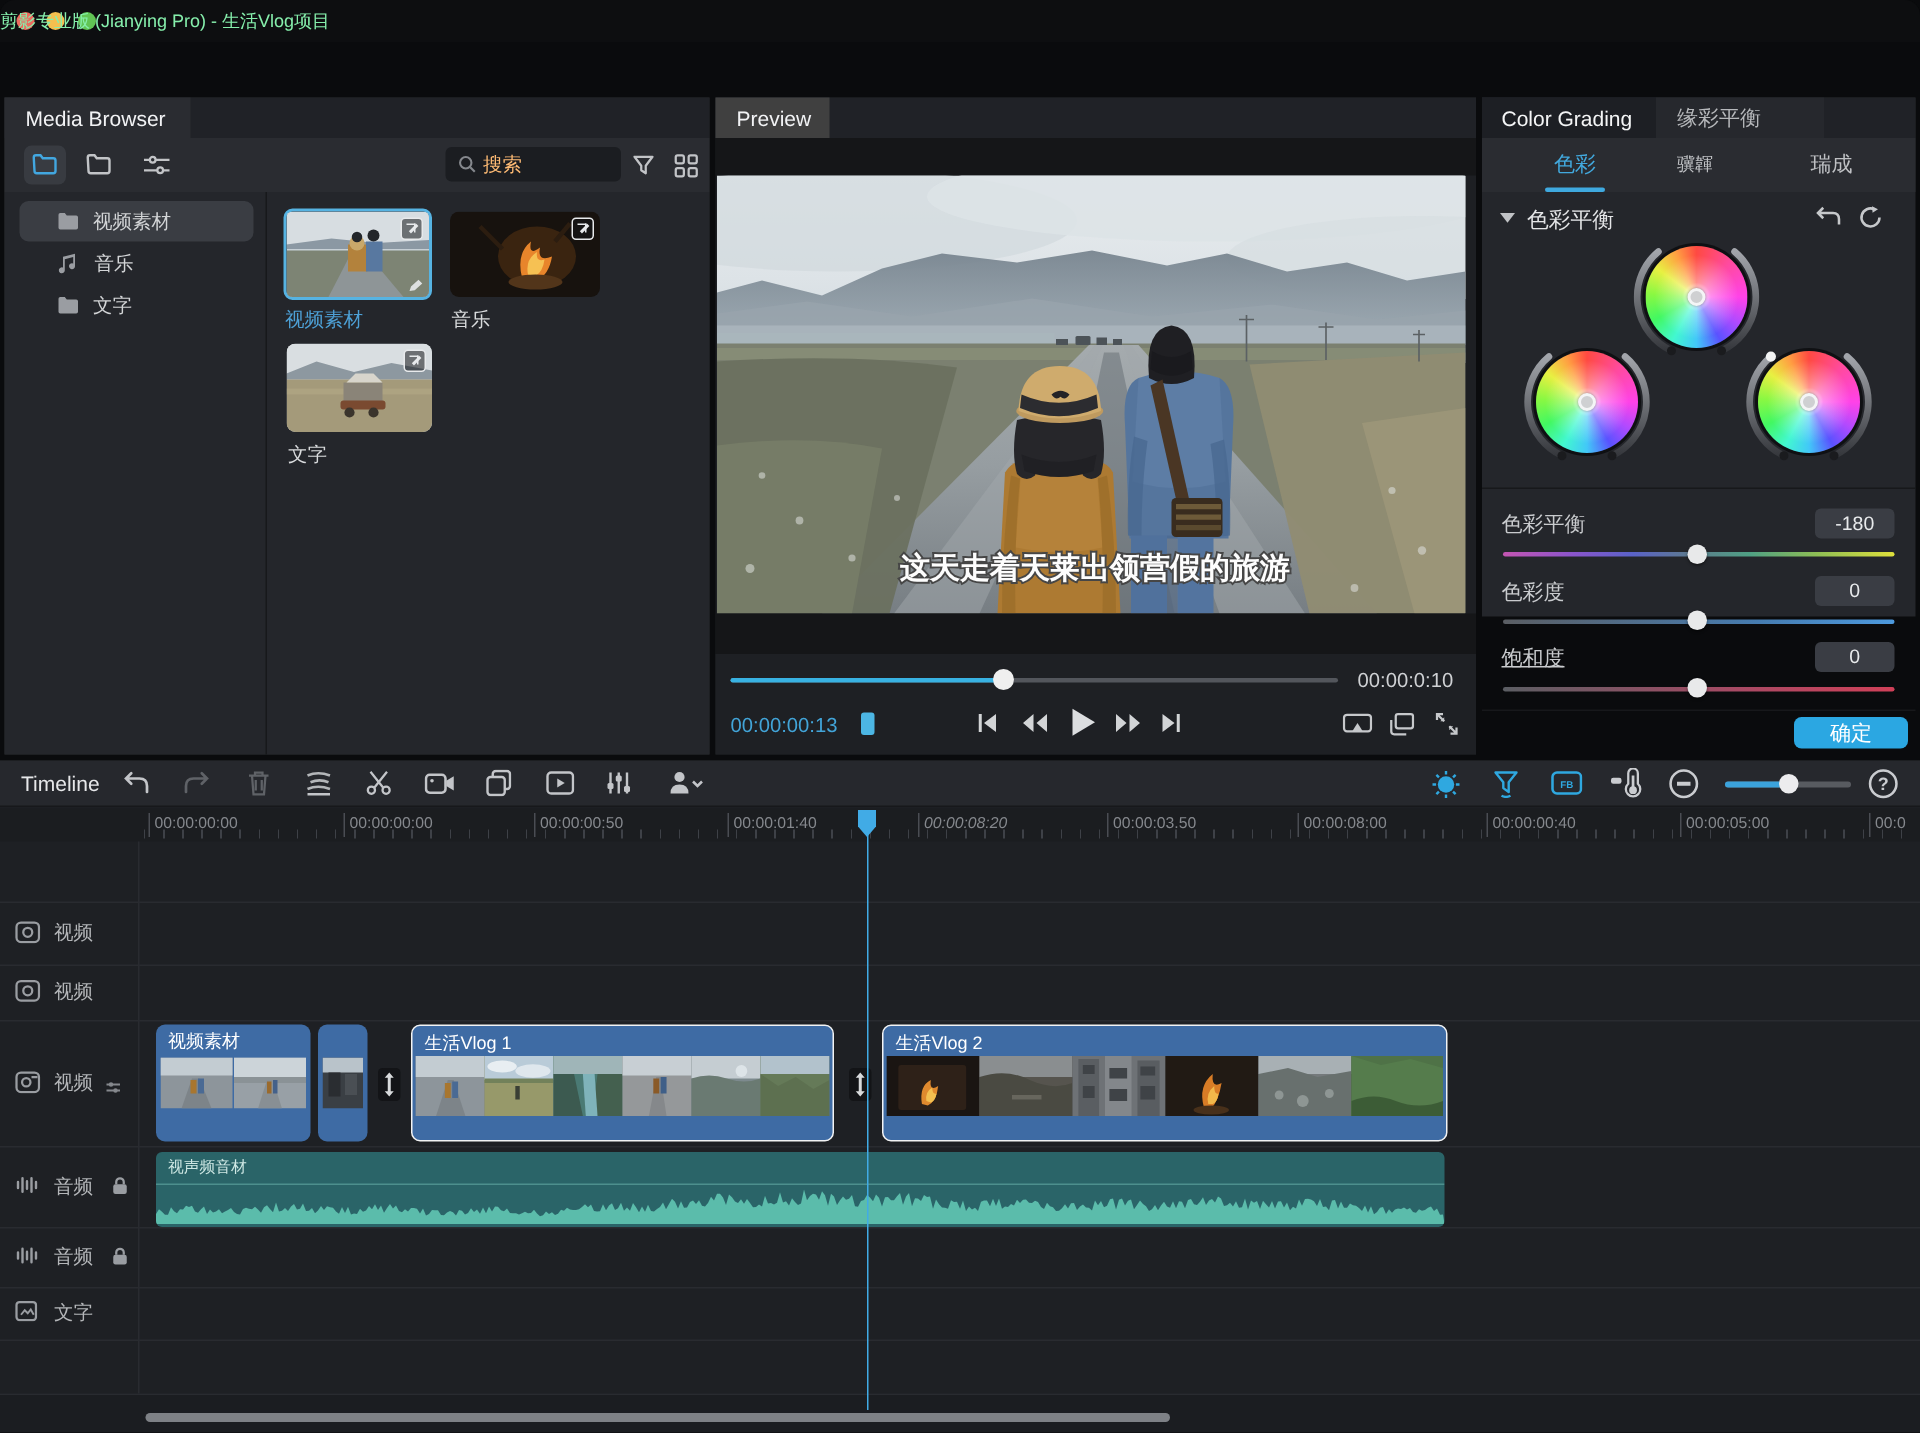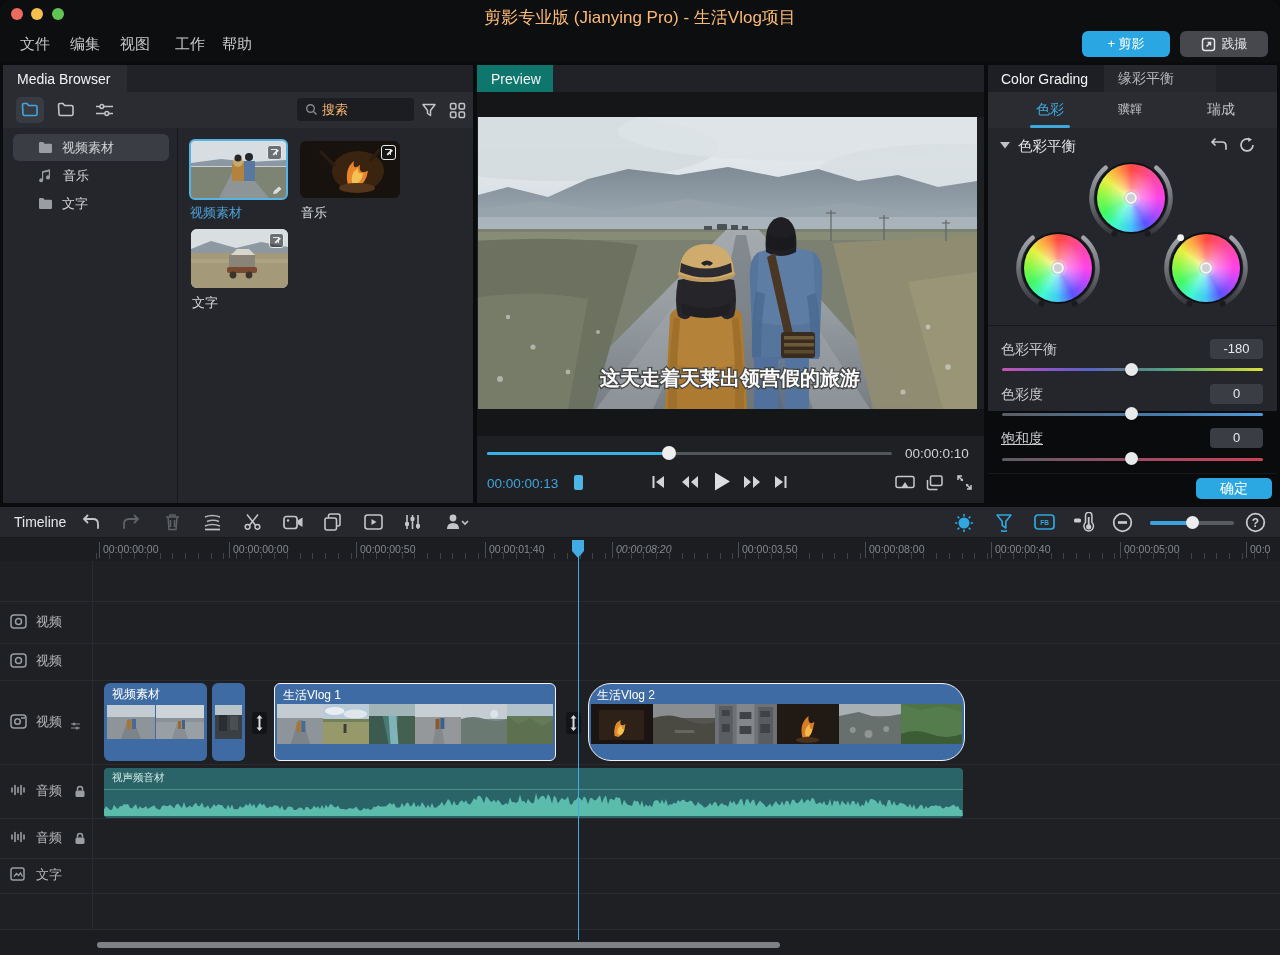--- a/index.html
+++ b/index.html
@@ -3,21 +3,21 @@
 <meta charset="utf-8">
 <style>
 *{margin:0;padding:0;box-sizing:border-box;}
 html,body{width:1280px;height:955px;background:#0a0b0d;overflow:hidden;}
 body{font-family:"Liberation Sans",sans-serif;color:#c9cbce;-webkit-font-smoothing:antialiased;}
 .abs{position:absolute;}
 #app{position:absolute;left:0;top:0;width:1280px;height:955px;background:#0a0b0d;border-radius:10px 10px 0 0;overflow:hidden;}
 
 #titlebar{left:0;top:0;width:1280px;height:28px;background:#0d0e10;}
 .tl{top:8px;width:12px;height:12px;border-radius:50%;}
-#title{left:0;top:6px;width:1280px;text-align:center;font-size:17px;color:#fdba74;}
+#title{left:0;top:6px;width:1280px;text-align:left;font-size:12px;color:#86efac;}
 #menubar{left:0;top:28px;width:1280px;height:34px;background:#0d0e10;}
 .menuitem{top:7px;font-size:15px;color:#c6c8ca;}
 .topbtn{top:3px;height:26px;border-radius:6px;font-size:13px;color:#fff;display:flex;align-items:center;justify-content:center;}
 
 .panel{background:#24262b;padding-left:17px;}
 .tabstrip{height:27px;background:#202227;}
 .tab{height:27px;display:flex;align-items:center;font-size:14px;}
 
 #mediapanel{left:3px;top:65px;width:470px;height:438px;background:#24262b;}
 #mediatoolbar{left:0;top:27px;width:470px;height:36px;background:#2a2c31;}
@@ -56,33 +56,20 @@
 </style>
 </head>
 <body>
 <div id="app">
 <div id="titlebar" class="abs">
   <div class="tl abs" style="left:11px;background:#ec6a5e;"></div>
   <div class="tl abs" style="left:31px;background:#f4bf4f;"></div>
   <div class="tl abs" style="left:52px;background:#61c554;"></div>
   <div id="title" class="abs">剪影专业版 (Jianying Pro)  - 生活Vlog项目</div>
 </div>
-<div id="menubar" class="abs">
-  <div class="menuitem abs" style="left:20px;">文件</div>
-  <div class="menuitem abs" style="left:70px;">编集</div>
-  <div class="menuitem abs" style="left:120px;">视图</div>
-  <div class="menuitem abs" style="left:175px;">工作</div>
-  <div class="menuitem abs" style="left:222px;">帮助</div>
-  <div class="topbtn abs" style="left:1082px;width:88px;background:#2aa7e3;">+ 剪影</div>
-  <div class="topbtn abs" style="left:1180px;width:88px;background:#47484d;color:#e4e6e8;">
-    <svg width="15" height="15" viewBox="0 0 15 15" style="margin-right:6px">
-          <rect x="1.5" y="1.5" width="12" height="12" rx="2.5" fill="none" stroke="#e4e6e8" stroke-width="1.5"></rect>
-          <path d="M5.5 9.5 L9.5 5.5 M6.6 5.5 h2.9 v2.9" fill="none" stroke="#e4e6e8" stroke-width="1.5"></path>
-        </svg>践撮</div>
-</div>
 
 <div id="mediapanel" class="abs panel">
   <div class="tabstrip abs" style="left:0;top:0;width:470px;"></div>
   <div class="tab abs" style="left:0;top:0;width:124px;background:#2a2c31;padding-left:14px;color:#f2f3f5;">Media Browser</div>
   <div id="mediatoolbar" class="abs">
     <div class="abs" style="left:13px;top:5px;width:28px;height:26px;background:#383b41;border-radius:5px;"></div>
     <svg class="abs" style="left:18px;top:10px;" width="18" height="16" viewBox="0 0 18 16">
           <path d="M1.5 3 q0-1.5 1.5-1.5 h3 l1.5 2 h7 q1.5 0 1.5 1.5 v7 q0 1.5 -1.5 1.5 h-11 q-1.5 0 -1.5-1.5 z" fill="none" stroke="#42a7e0" stroke-width="1.6"></path>
         </svg>
     <svg class="abs" style="left:54px;top:10px;" width="18" height="16" viewBox="0 0 18 16">
@@ -174,21 +161,21 @@
       </svg>
       <div class="exicon"></div>
     </div>
     <div class="thumblabel abs" style="left:189px;top:166px;">文字</div>
   </div>
   <div id="treesep" class="abs"></div>
 </div>
 
 <div id="previewpanel" class="abs">
   <div class="tabstrip abs" style="left:0;top:0;width:507px;background:#202227;"></div>
-  <div class="tab abs" style="left:0;top:0;width:76px;background:#0f766e;padding-left:14px;color:#f2f3f5;">Preview</div>
+  <div class="tab abs" style="left:0;top:0;width:76px;background:#404040;padding-left:14px;color:#f2f3f5;">Preview</div>
   <div class="abs" style="left:0;top:27px;width:507px;height:25px;background:#151618;"></div>
   <div id="prevideo" class="abs">
     <svg width="499" height="292" viewBox="0 0 499 292">
       <defs>
         <linearGradient id="sky" x1="0" y1="0" x2="0" y2="1">
           <stop offset="0" stop-color="#e9edef"></stop>
               <stop offset=".55" stop-color="#dde3e7"></stop>
               <stop offset="1" stop-color="#cfd8dd"></stop>
         </linearGradient>
         <linearGradient id="road" x1="0" y1="0" x2="0" y2="1">
@@ -638,21 +625,21 @@
               <rect width="47" height="12" fill="#b2c2cc"></rect>
               <path d="M0 12 L12 20 L24 14 L36 22 L47 16 V40 H0 z" fill="#5d7050"></path>
             </g>
           </svg>
     </div>
     <div class="abs" style="left:566px;top:151px;width:15px;height:22px;background:#131417;border-radius:3px;">
       <svg width="15" height="22" viewBox="0 0 15 22">
             <path d="M7.5 3 L4.5 6.5 h2 v9 h-2 L7.5 19 L10.5 15.5 h-2 v-9 h2 z" fill="#d8dadc"></path>
           </svg>
     </div>
-    <div class="clip clipsel abs" style="left:588px;top:122px;width:377px;height:78px;border-radius:23px;">
+    <div class="clip clipsel abs" style="left:588px;top:122px;width:377px;height:78px;">
       <div class="cliptitle">生活Vlog 2</div>
       <svg class="abs" style="left:2px;top:20px;" width="371" height="40" viewBox="0 0 377 40" preserveAspectRatio="none">
             <rect width="377" height="40" fill="#3a3d40"></rect>
       <g>
               <rect width="63" height="40" fill="#1a1512"></rect>
               <rect x="8" y="6" width="46" height="30" rx="2" fill="#2e2118"></rect>
               <path d="M24 32 Q22 20 30 16 Q29 24 35 20 Q34 30 28 33 z" fill="#e08a2e"></path>
               <path d="M27 30 Q26 24 31 21 Q31 26 34 25 Q33 30 30 31 z" fill="#f4c050"></path>
             </g>
       <g transform="translate(63)">

